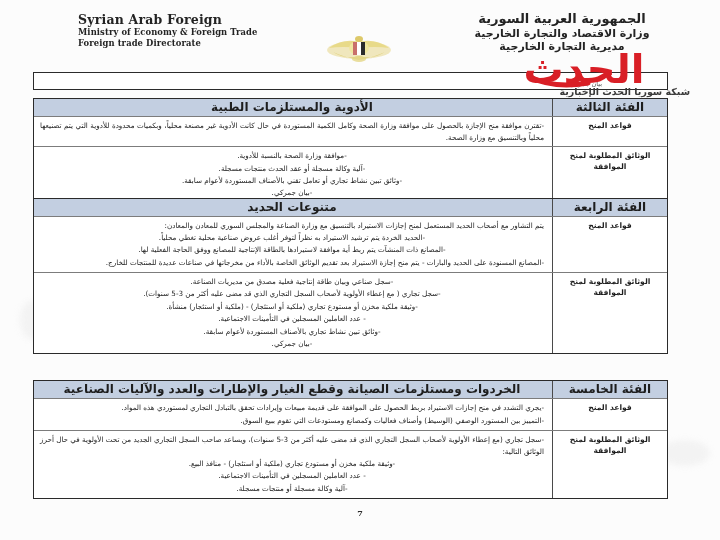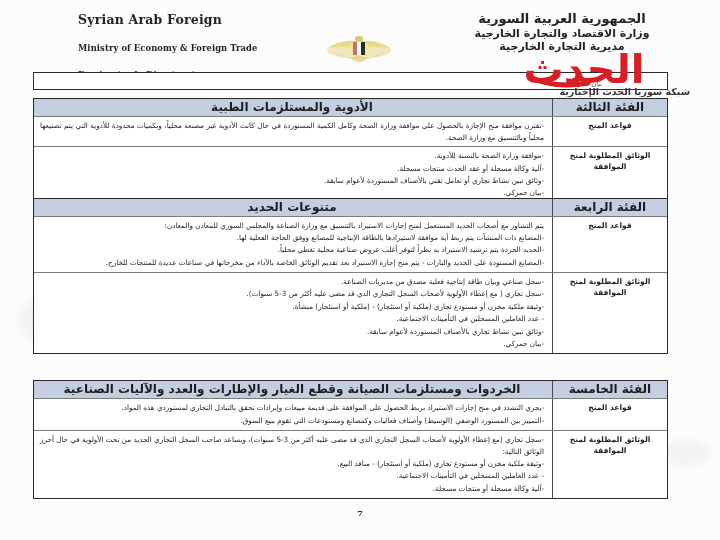--- a/index.html
+++ b/index.html
@@ -48,21 +48,20 @@
     line-height: 15px;
     filter: blur(0.35px);
   }
   .hdr-en .l2, .hdr-en .l3 {
     font-family: "DejaVu Serif", "Liberation Serif", serif;
     font-weight: bold;
     font-size: 8.4px;
     line-height: 11px;
     letter-spacing: .1px;
     filter: blur(0.4px);
-    margin-top: 16px;
   }
 
   .hdr-ar {
     position: absolute;
     right: 28px;
     top: 0px;
     width: 260px;
     text-align: center;
     direction: rtl;
     color: #242424;
@@ -184,21 +183,21 @@
     text-align: center;
     padding-top: 3px;
     padding-bottom: 3px;
   }
 
   .justified { text-align: justify; text-align-last: right; }
   .bullets { list-style: none; margin: 0; padding: 0; }
   .bullets li {
     margin: 0 0 1px 0;
     padding: 0;
-    text-align: right;
+    text-align: center;
   }
   .bullets li.wrap { text-align: justify; text-align-last: right; }
 
   
   .pageno {
     position: absolute;
     left: 0; width: 720px;
     top: 508px;
     text-align: center;
     font-size: 8px;
@@ -288,22 +287,22 @@
   <div class="tbl" id="tbl-1" style="top:198px;">
     <div class="trow hdrrow">
       <div class="c-label">الفئة الرابعة</div>
       <div class="c-body">متنوعات الحديد</div>
     </div>
     <div class="trow">
       <div class="c-label">قواعد المنح</div>
       <div class="c-body">
         <div class="justified">يتم التشاور مع أصحاب الحديد المستعمل لمنح إجازات الاستيراد بالتنسيق مع وزارة الصناعة والمجلس السوري للمعادن والمعادن:</div>
         <ul class="bullets">
+          <li>-الحديد الخردة يتم ترشيد الاستيراد به نظراً لتوفر أغلب عروض صناعية محلية تغطي محلياً.</li>
           <li>-المصانع ذات المنشآت يتم ربط أية موافقة لاستيرادها بالطاقة الإنتاجية للمصانع ووفق الحاجة الفعلية لها.</li>
-          <li>-الحديد الخردة يتم ترشيد الاستيراد به نظراً لتوفر أغلب عروض صناعية محلية تغطي محلياً.</li>
           <li class="wrap">-المصانع المسنودة على الحديد والبارات - يتم منح إجازة الاستيراد بعد تقديم الوثائق الخاصة بالأداء من مخرجاتها في صناعات عديدة للمنتجات للخارج.</li>
         </ul>
       </div>
     </div>
     <div class="trow">
       <div class="c-label">الوثائق المطلوبة لمنح الموافقة</div>
       <div class="c-body">
         <ul class="bullets">
           <li>-سجل صناعي وبيان طاقة إنتاجية فعلية مصدق من مديريات الصناعة.</li>
           <li>-سجل تجاري ( مع إعطاء الأولوية لأصحاب السجل التجاري الذي قد مضى عليه أكثر من 3-5 سنوات).</li>

